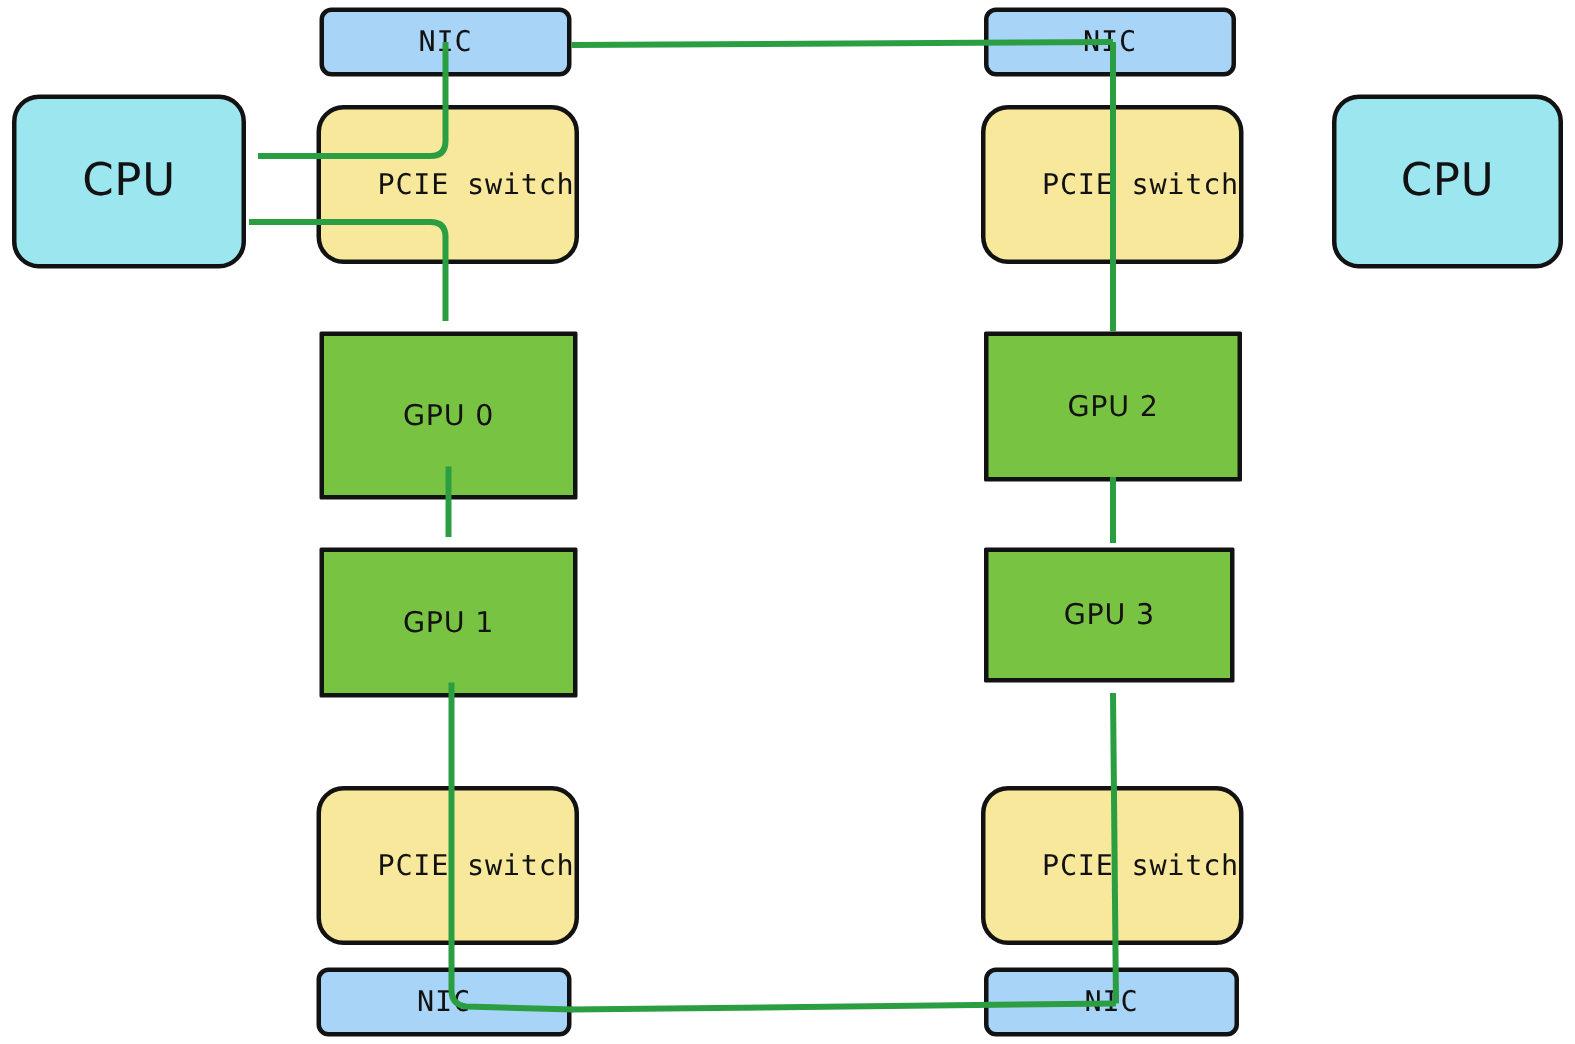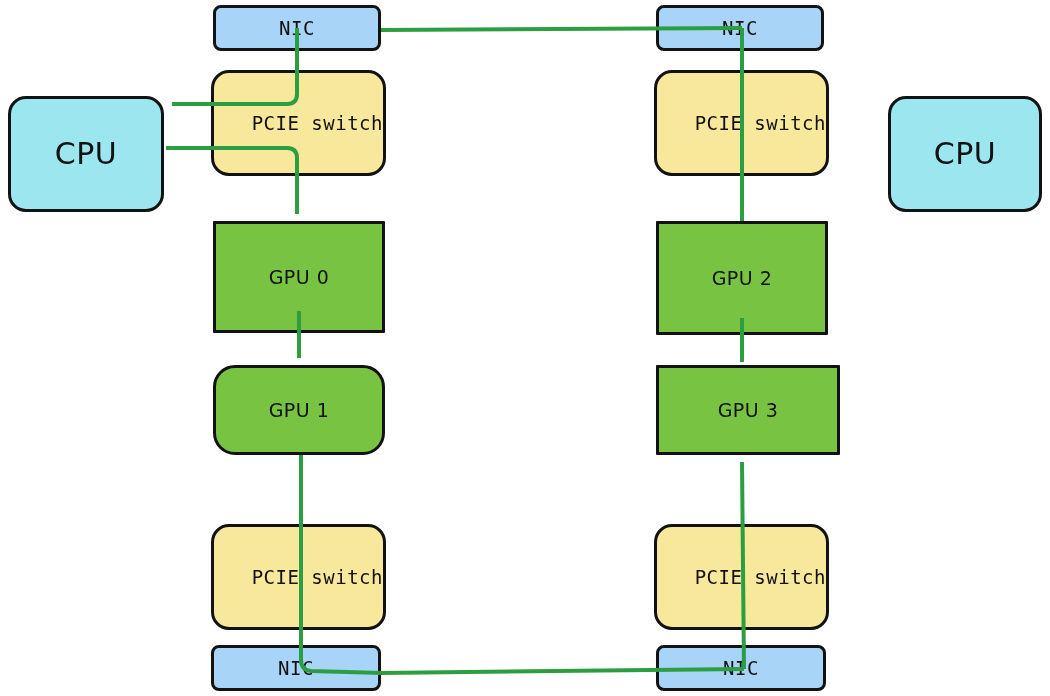--- a/index.html
+++ b/index.html
@@ -30,21 +30,20 @@
   .node .lbl {
     line-height: 1;
     white-space: nowrap;
     letter-spacing: 0.5px;
   }
   .node-cpu {
     border-radius: 18px;
     font-family: "DejaVu Sans", "Liberation Sans", sans-serif;
     font-size: 30px;
     letter-spacing: 1px;
-    margin-top: 33px;
   }
   .node-nic {
     border-radius: 8px;
     font-size: 19px;
   }
   .node-pcie {
     border-radius: 18px;
     font-size: 19px;
     justify-content: flex-end;
   }
@@ -106,27 +105,27 @@
       </div>
       <div class="node node-pcie" style="left: 211px; top: 70px; width: 175px; height: 106px; background: rgb(248, 232, 156); border-color: rgb(18, 18, 18);">
         <span class="lbl">PCIE switch</span>
       </div>
       <div class="node node-pcie" style="left: 654px; top: 70px; width: 175px; height: 106px; background: rgb(248, 232, 156); border-color: rgb(18, 18, 18);">
         <span class="lbl">PCIE switch</span>
       </div>
       <div class="node node-gpu" style="left: 213px; top: 221px; width: 172px; height: 112px; background: rgb(121, 195, 66); border-color: rgb(18, 18, 18);">
         <span class="lbl">GPU 0</span>
       </div>
-      <div class="node node-gpu" style="left: 213px; top: 365px; width: 172px; height: 90px; background: rgb(121, 195, 66); border-color: rgb(18, 18, 18); border-radius: 22px;">
+      <div class="node node-gpu" style="left: 213px; top: 365px; width: 172px; height: 100px; background: rgb(121, 195, 66); border-color: rgb(18, 18, 18);">
         <span class="lbl">GPU 1</span>
       </div>
-      <div class="node node-gpu" style="left: 656px; top: 221px; width: 172px; height: 114px; background: rgb(121, 195, 66); border-color: rgb(18, 18, 18);">
+      <div class="node node-gpu" style="left: 656px; top: 221px; width: 172px; height: 100px; background: rgb(121, 195, 66); border-color: rgb(18, 18, 18);">
         <span class="lbl">GPU 2</span>
       </div>
-      <div class="node node-gpu" style="left: 656px; top: 365px; width: 184px; height: 90px; background: rgb(121, 195, 66); border-color: rgb(18, 18, 18);">
+      <div class="node node-gpu" style="left: 656px; top: 365px; width: 167px; height: 90px; background: rgb(121, 195, 66); border-color: rgb(18, 18, 18);">
         <span class="lbl">GPU 3</span>
       </div>
       <div class="node node-pcie" style="left: 211px; top: 524px; width: 175px; height: 106px; background: rgb(248, 232, 156); border-color: rgb(18, 18, 18);">
         <span class="lbl">PCIE switch</span>
       </div>
       <div class="node node-pcie" style="left: 654px; top: 524px; width: 175px; height: 106px; background: rgb(248, 232, 156); border-color: rgb(18, 18, 18);">
         <span class="lbl">PCIE switch</span>
       </div>
       <div class="node node-nic" style="left: 211px; top: 645px; width: 170px; height: 46px; background: rgb(168, 212, 247); border-color: rgb(18, 18, 18);">
         <span class="lbl">NIC</span>

